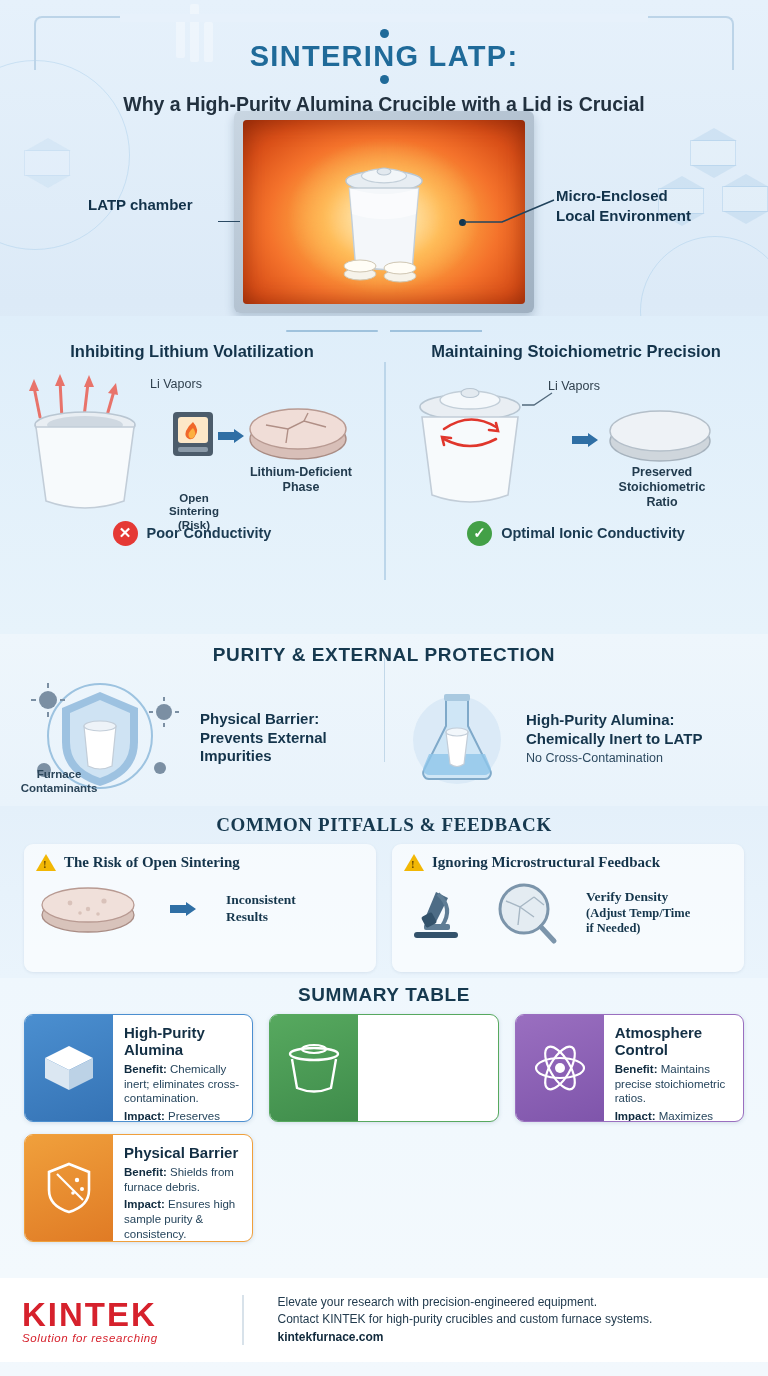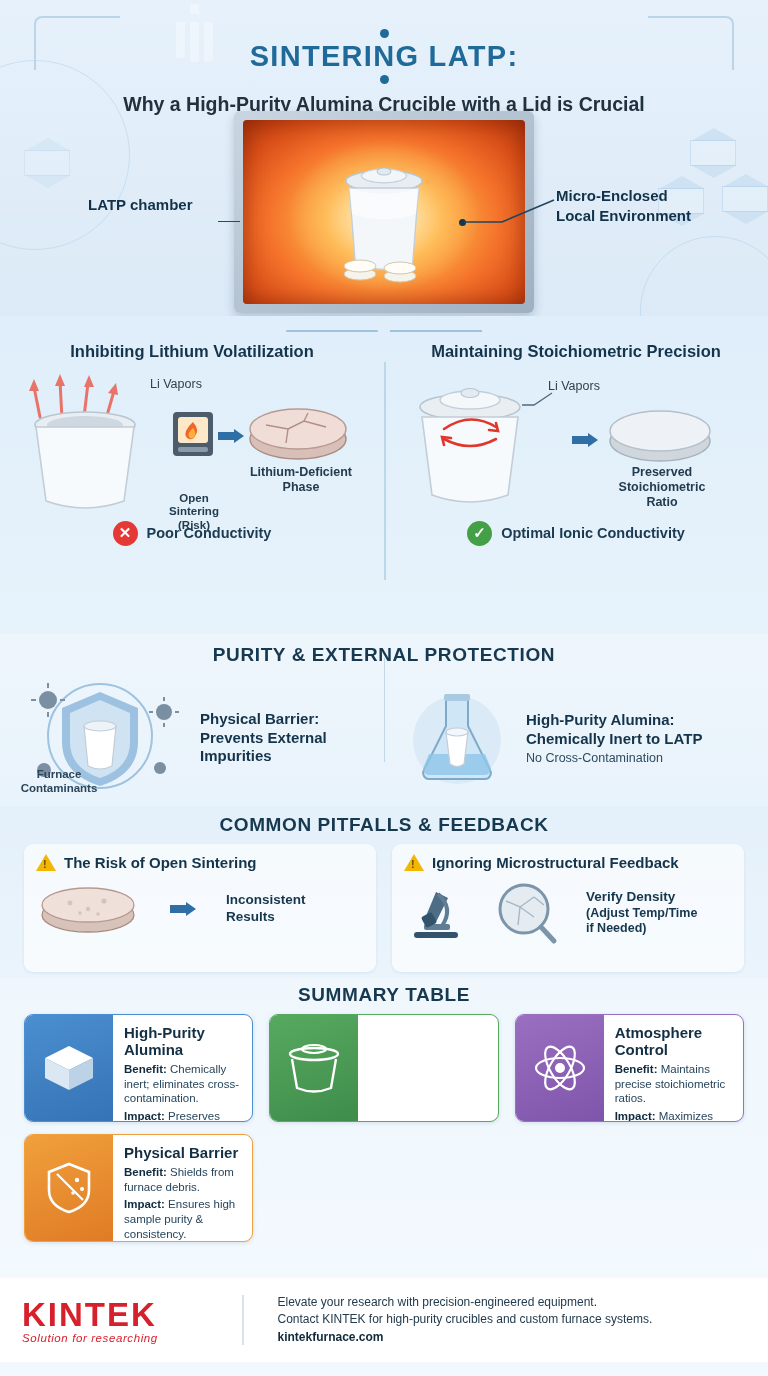--- a/index.html
+++ b/index.html
@@ -70,21 +70,21 @@
   .hero-label-right{
     position:absolute; left:556px; top:78px; font-size:15px; font-weight:bold; color:#12324a; line-height:1.35;
   }
   .lead-line{ position:absolute; height:0; border-top:1.6px solid #2b4a63;}
   .lead-dot{ position:absolute; width:7px; height:7px; border-radius:50%; background:#14364e;}
 
   
   .band { position:relative; }
   .band-role { background:linear-gradient(180deg,#dfeefa,#e7f3fb); padding-top:14px; height:318px;}
   .band-purity { background:linear-gradient(180deg,#eef6fc,#e9f3fb); height:172px; padding-top:10px;}
-  .band-pitfalls { background:linear-gradient(180deg,#e4f0fa,#eaf4fc); height:172px; padding-top:8px;}
+  .band-pitfalls { background:linear-gradient(180deg,#e4f0fa,#eaf4fc); height:172px; padding-top:8px;font-family:Liberation Serif, serif;}
   .band-summary { background:linear-gradient(180deg,#eff7fd,#f3f9fd); height:300px; padding-top:6px;}
   .section-heading{
     text-align:center; font-size:19px; font-weight:bold; color:#16394f; letter-spacing:.6px;
   }
   .heading-with-rules{ position:relative; display:flex; align-items:center; justify-content:center; gap:12px; }
   .rule { height:1.6px; background:#9fc2dd; width:92px; }
   .rule.left{ border-radius:2px; }
 
   
   .role-cols{ display:flex; margin-top:10px; }

